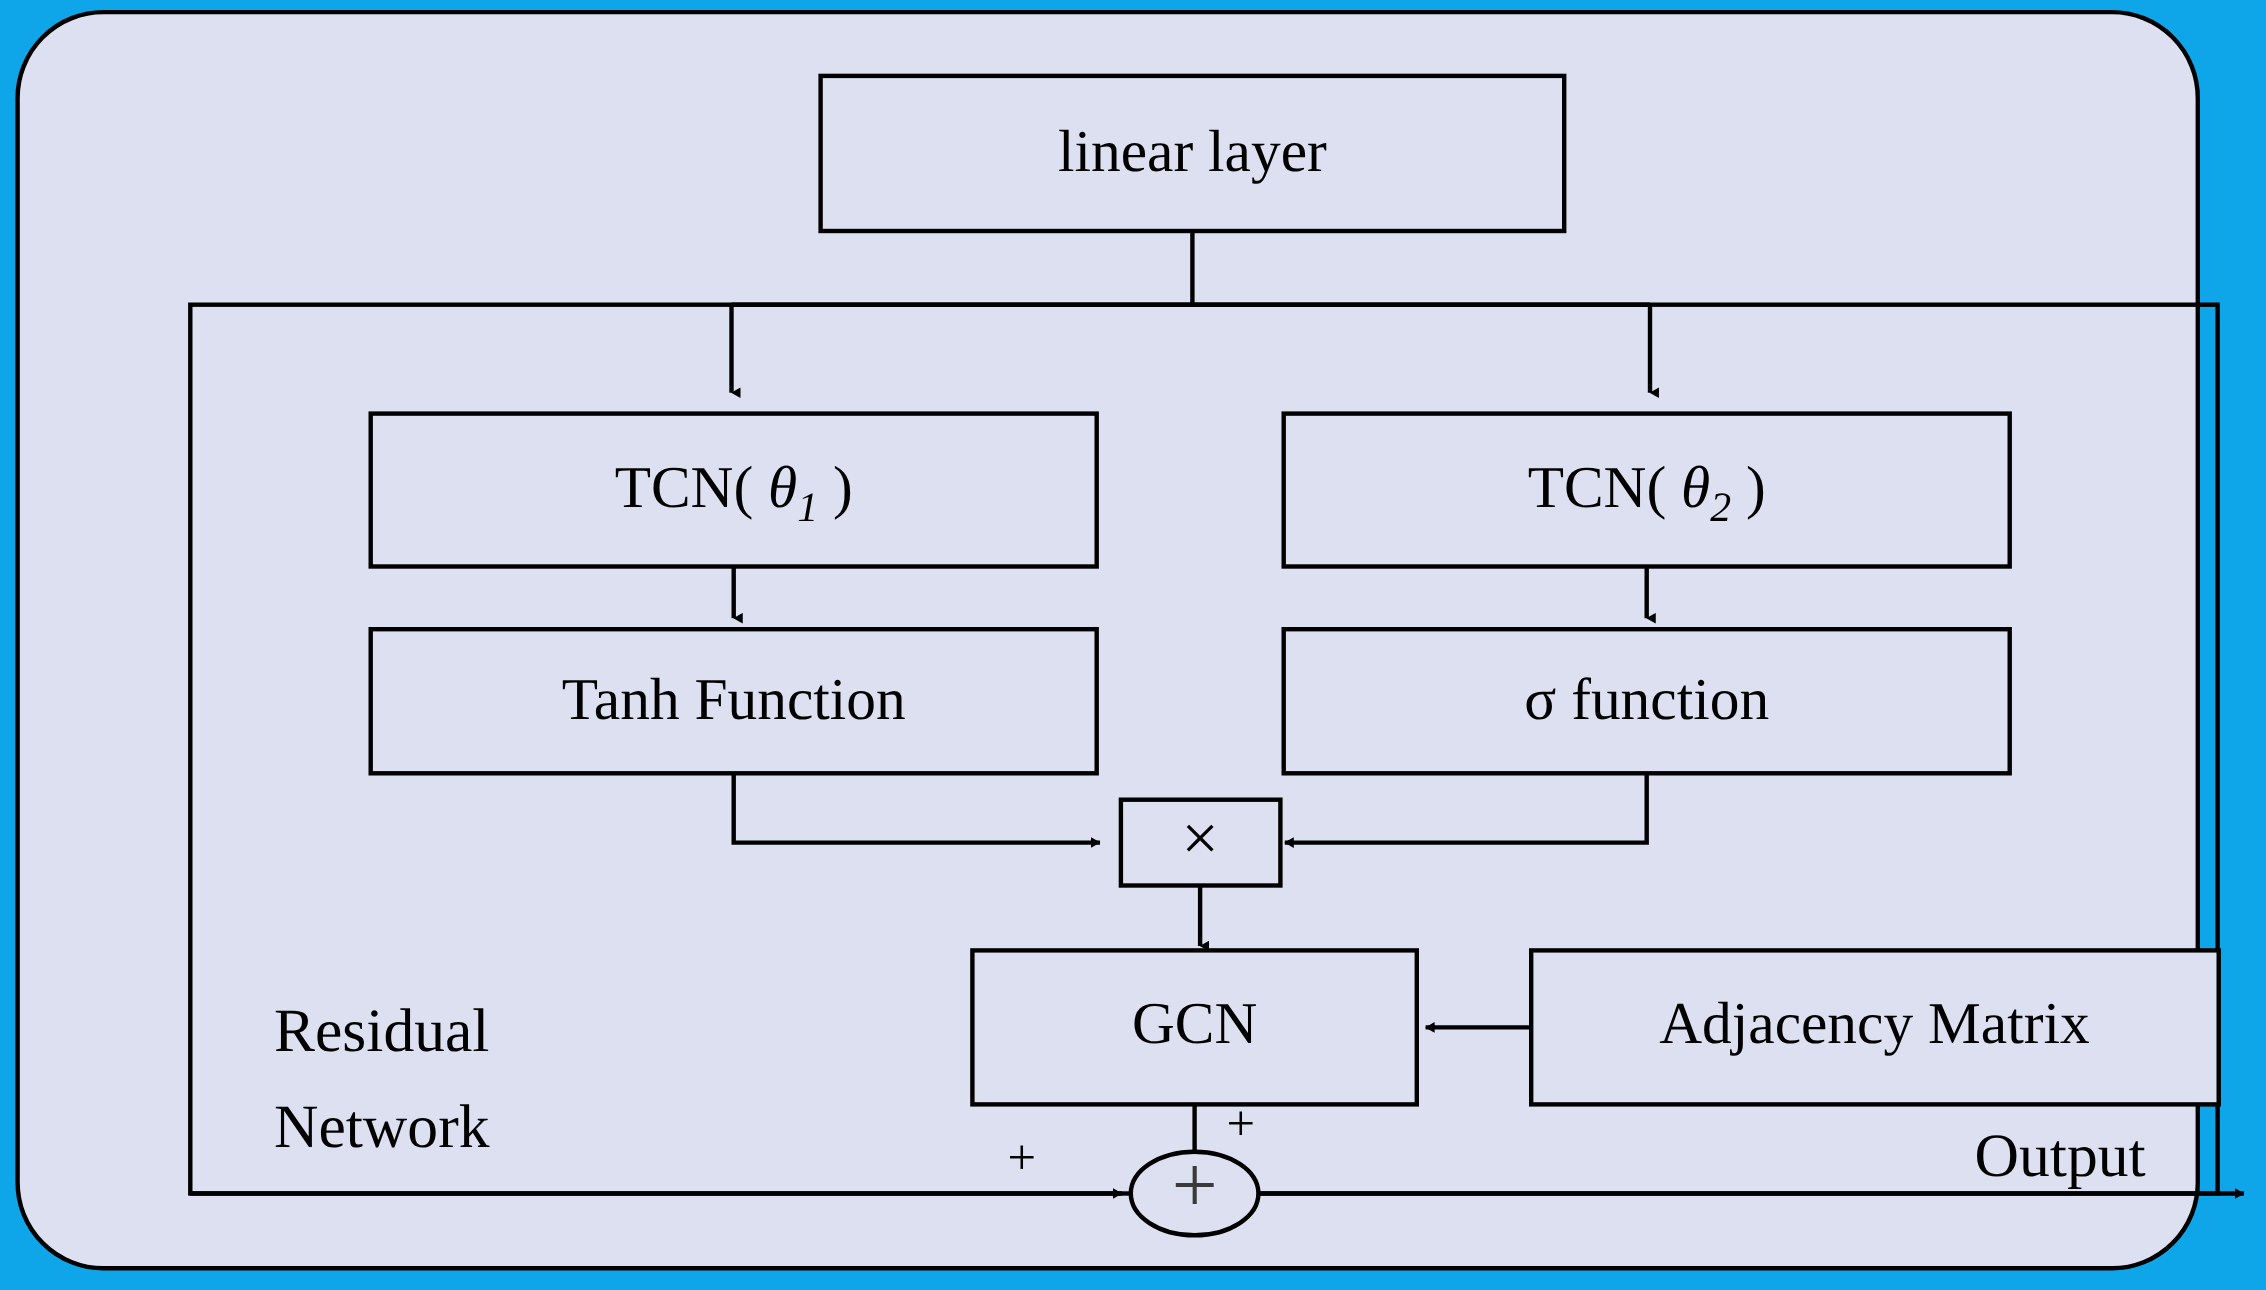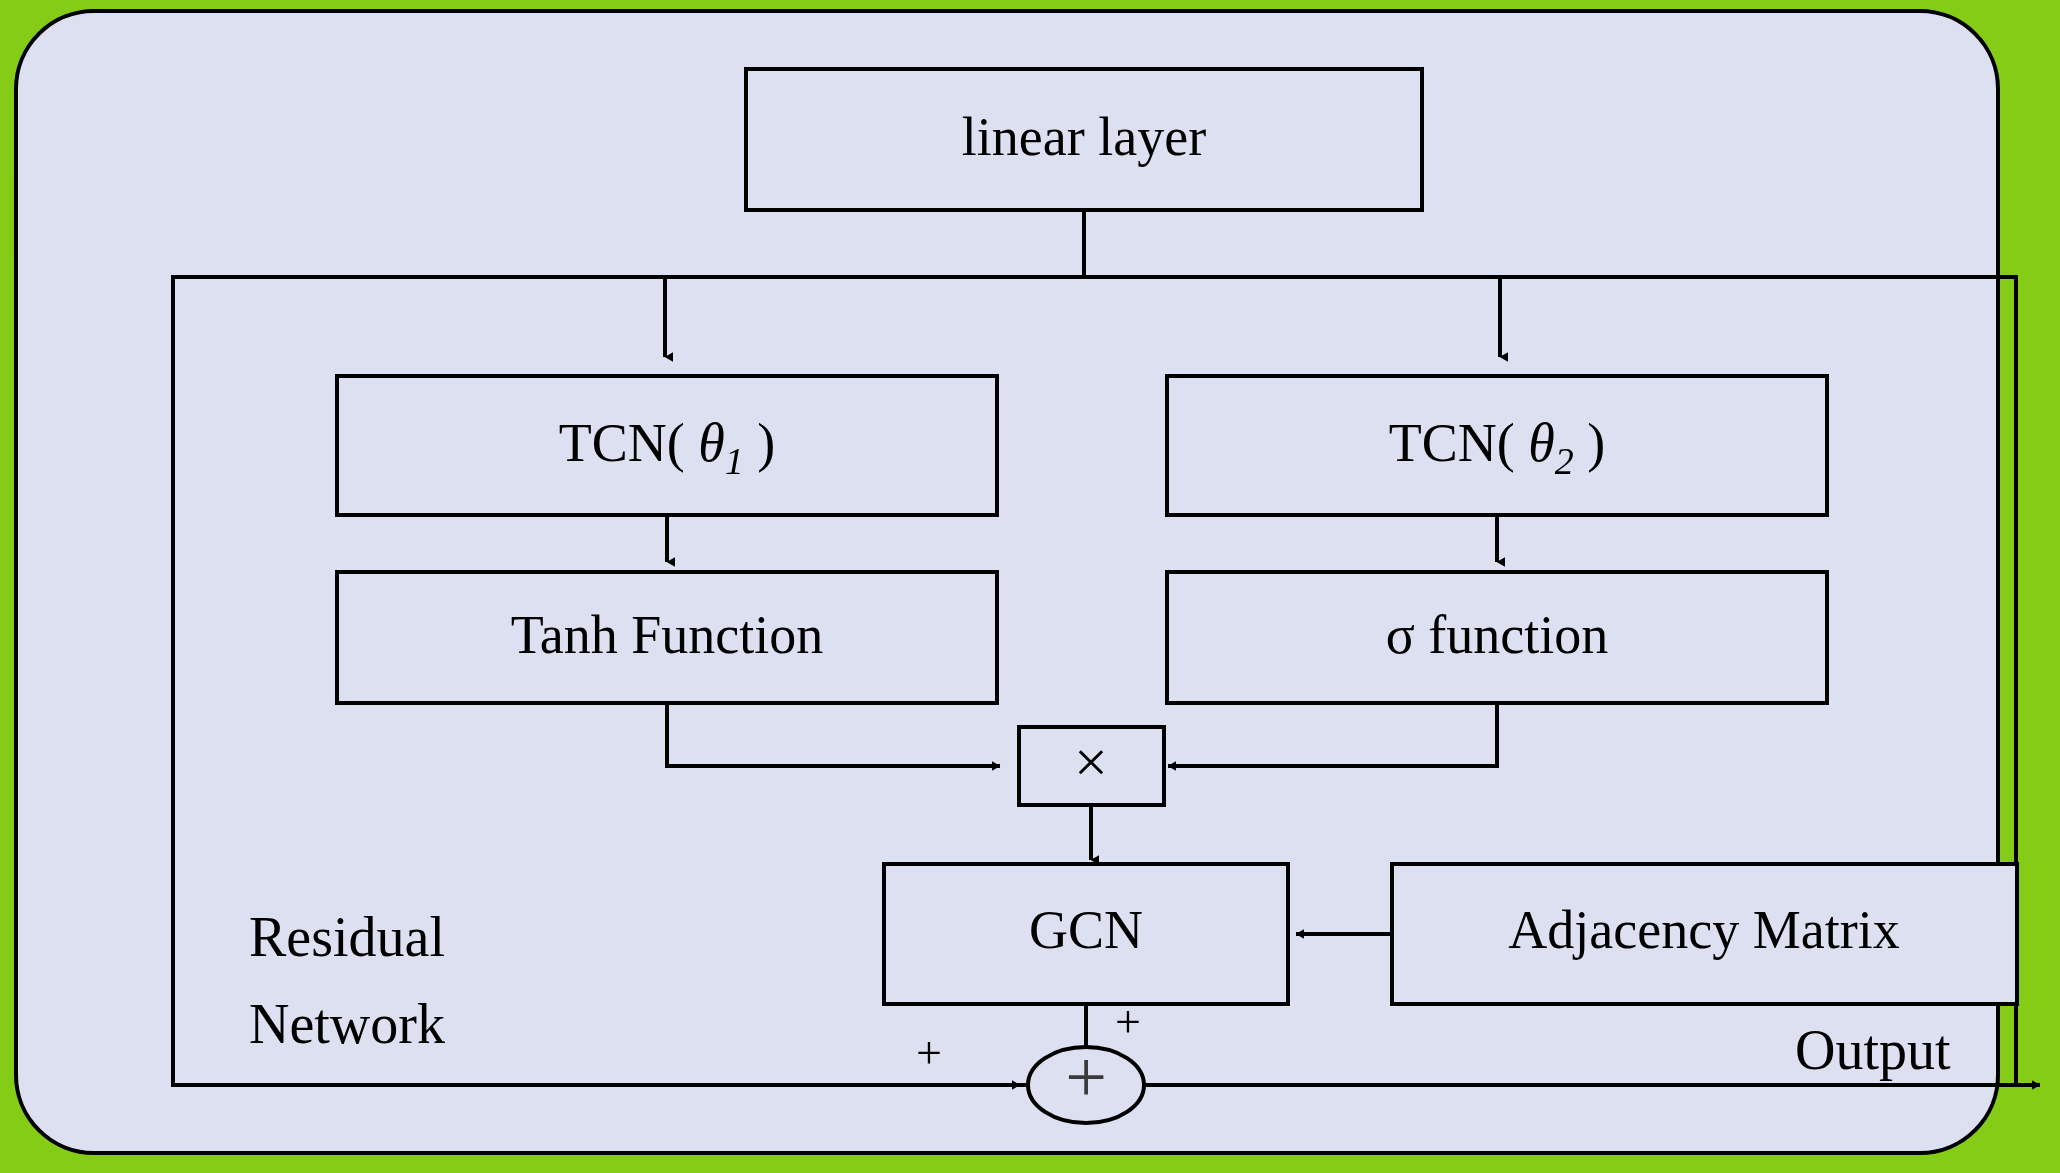--- a/index.html
+++ b/index.html
@@ -4,21 +4,21 @@
 <style>
   html, body {
     margin: 0;
     padding: 0;
     background: #ffffff;
   }
   #stage {
     position: relative;
     width: 2060px;
     height: 1173px;
-    background: #84cc16;
+    background: #0ea5e9;
     font-family: "Liberation Serif", "DejaVu Serif", serif;
     overflow: hidden;
   }
   svg#diagram {
     position: absolute;
     left: 0;
     top: 0;
     width: 2060px;
     height: 1173px;
   }

